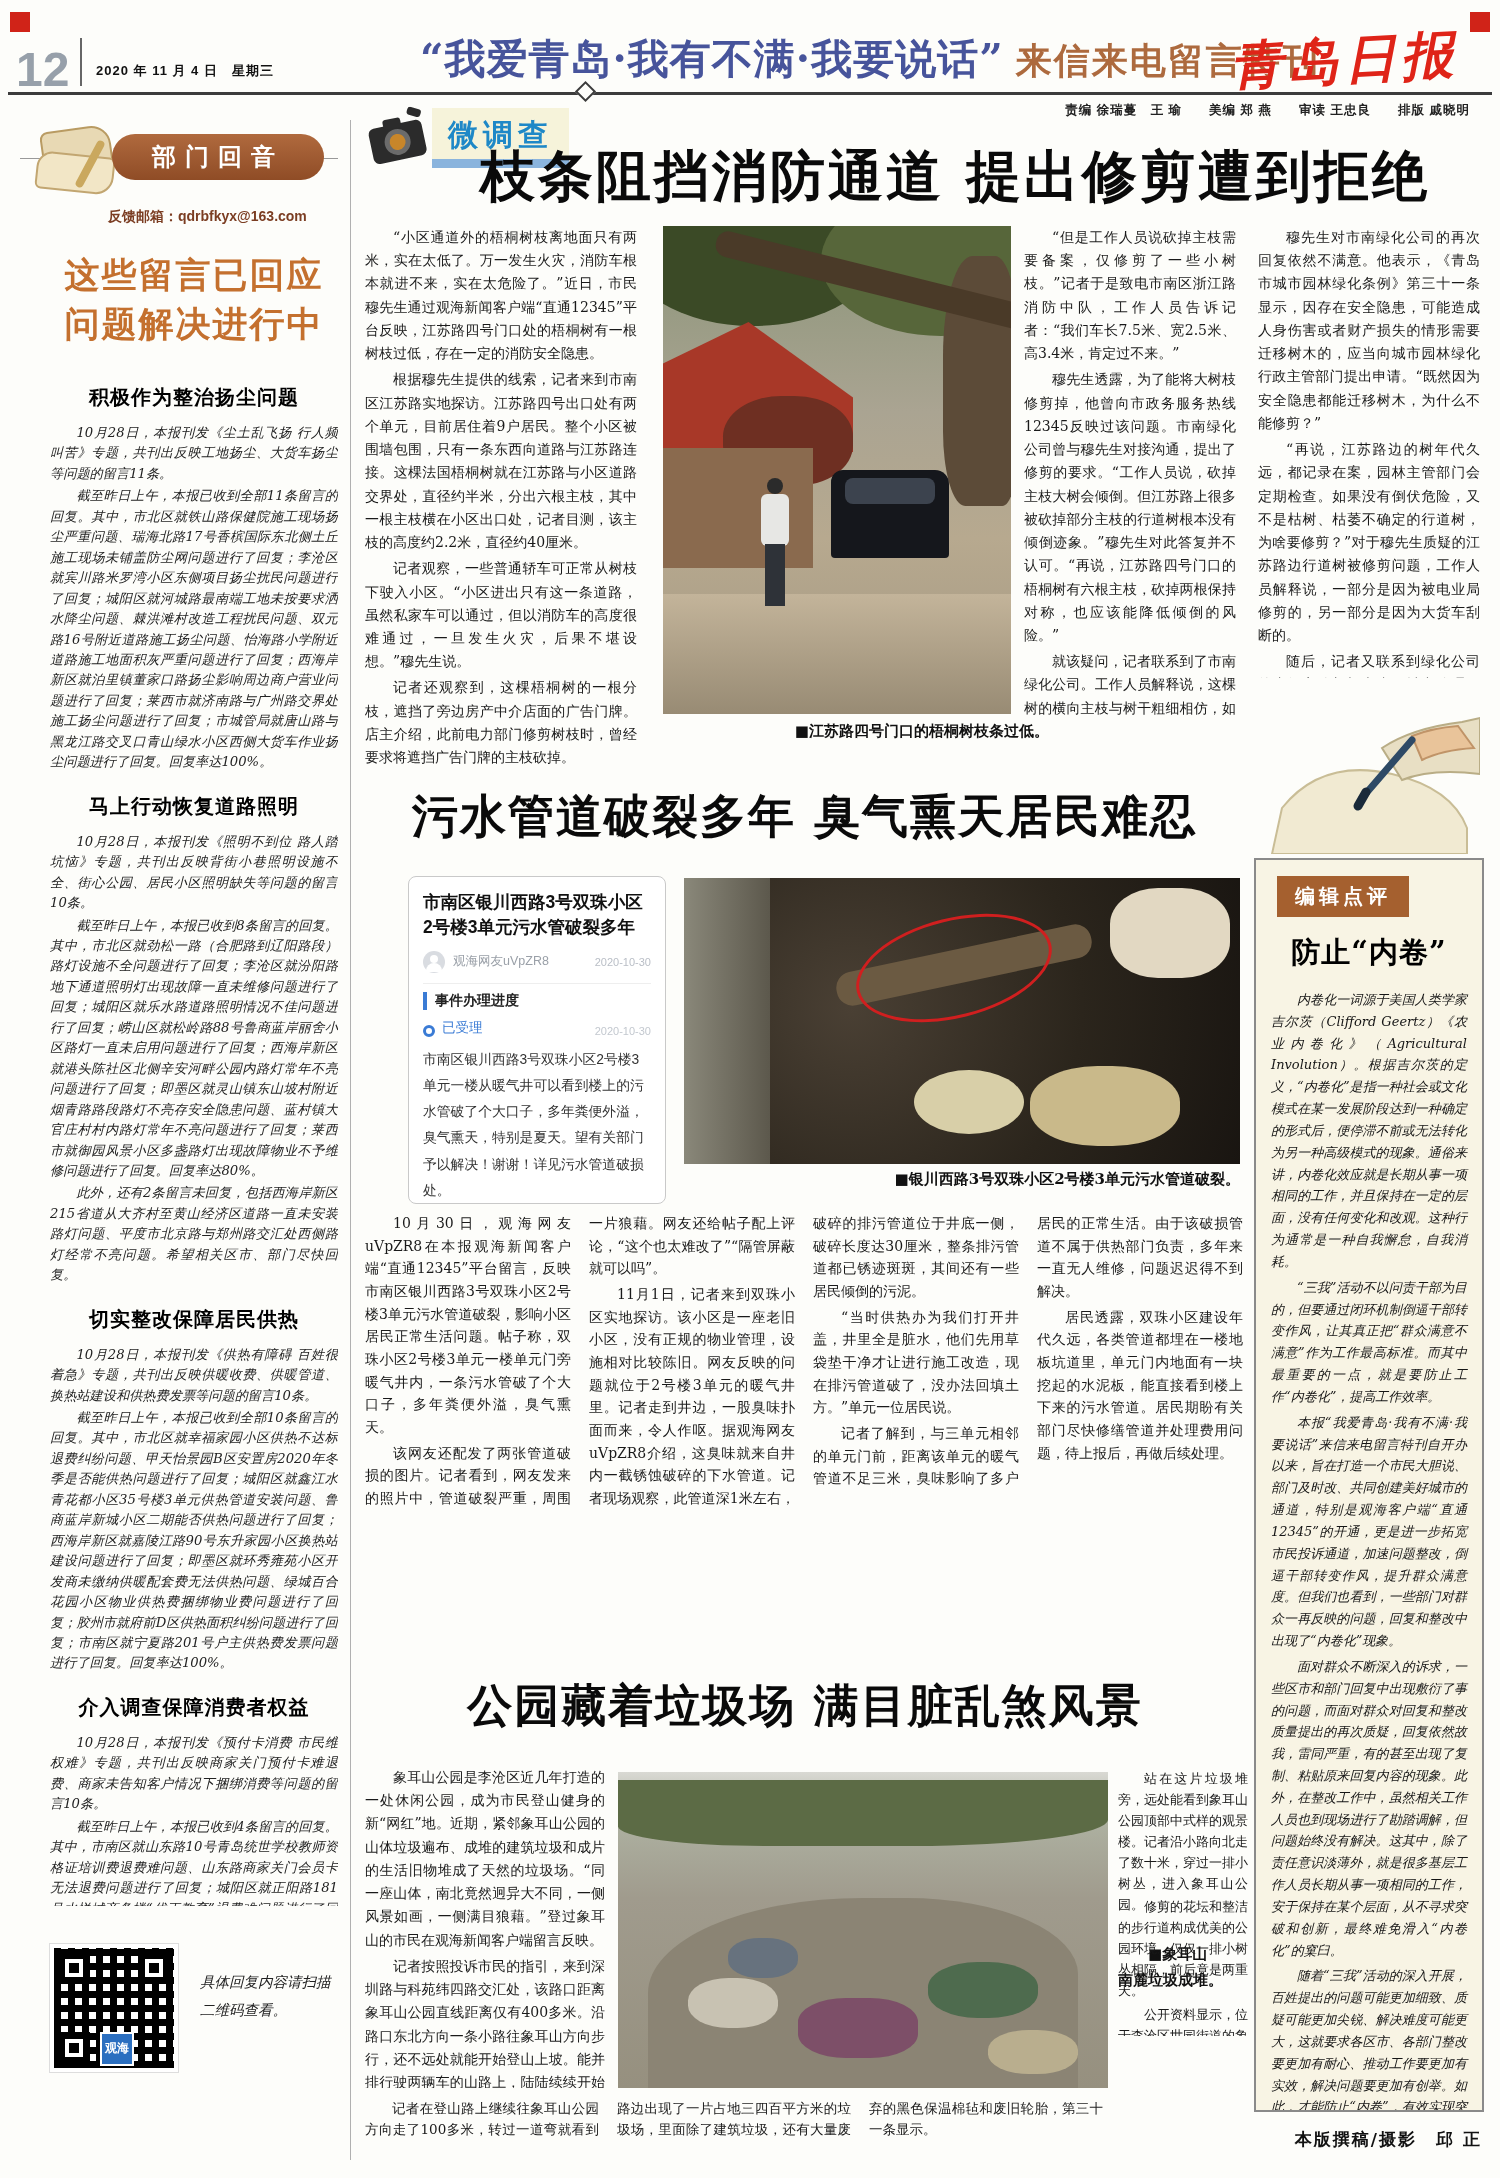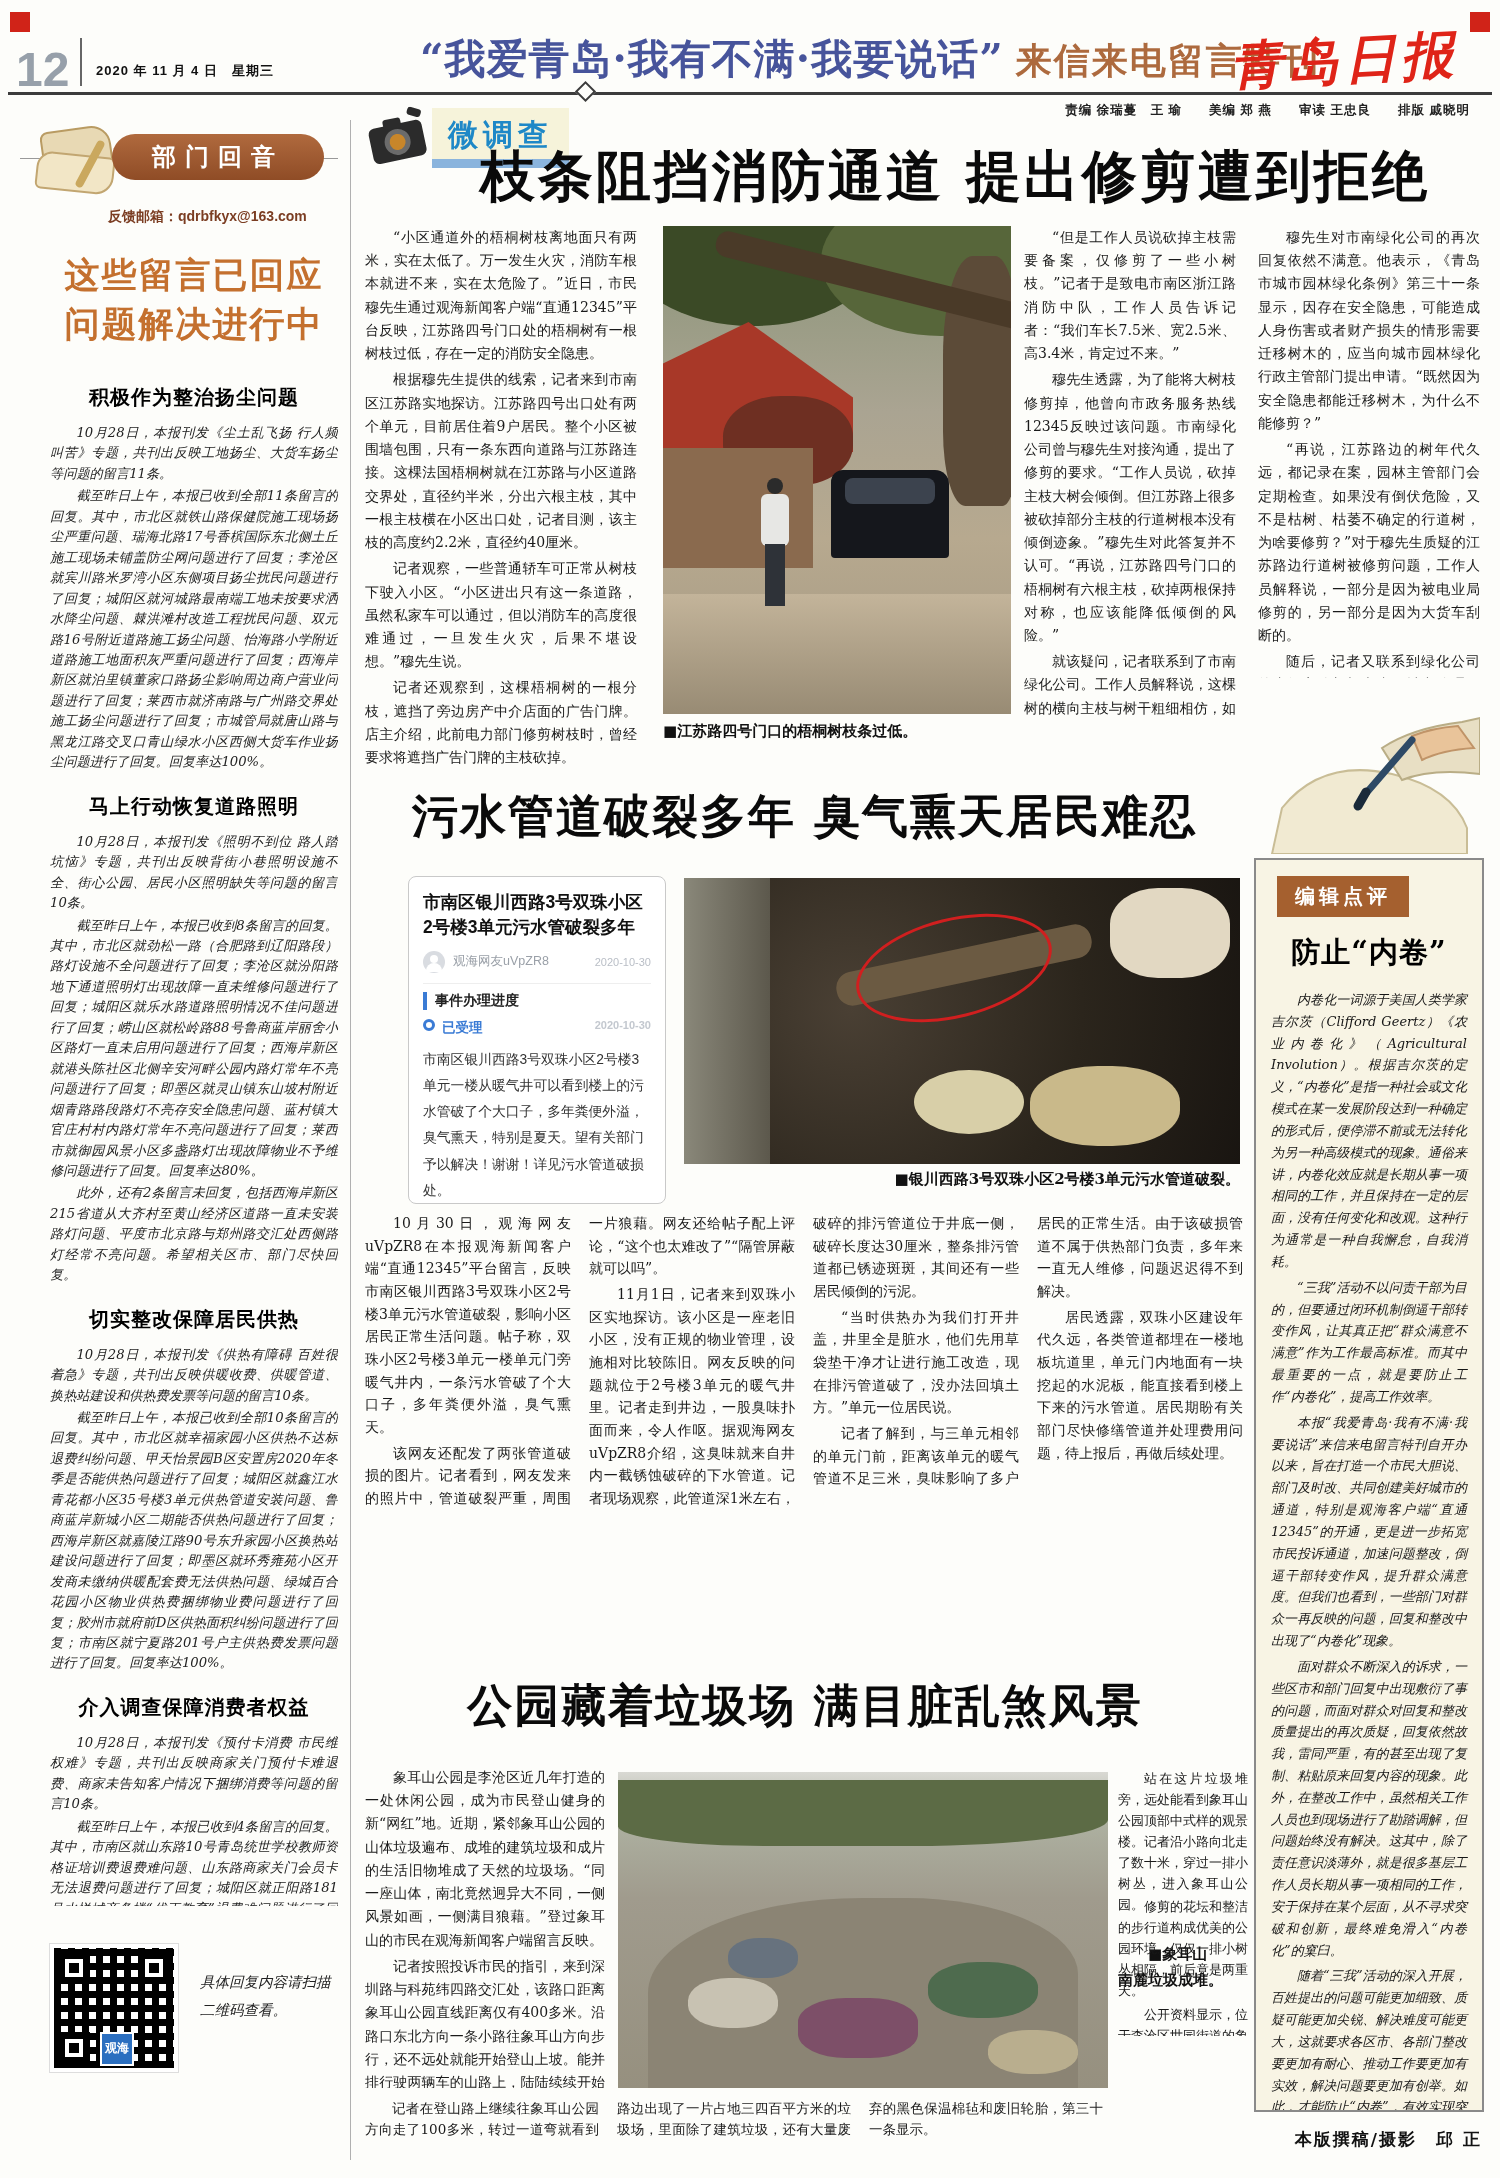--- a/index.html
+++ b/index.html
@@ -47,21 +47,21 @@
   
   .micro { position:absolute; left:366px; top:108px; display:flex; align-items:flex-end; }
   .camera-icon { width:62px; height:58px; margin-right:4px; transform:rotate(-12deg); }
   .micro-label { background:#f6f3da; color:#1e88c7; font-weight:900; font-size:30px; letter-spacing:5px; padding:7px 16px 3px; border-bottom:9px solid #8ab4dd; }
   .tree-headline { position:absolute; left:430px; top:140px; width:1050px; text-align:center; font-weight:900; font-size:55px; letter-spacing:3px; color:#0a0a0a; }
   .body-text p { text-indent:2em; margin-bottom:3px; }
   .tree-col1 { position:absolute; left:365px; top:226px; width:272px; height:550px; overflow:hidden; font-size:14px; line-height:1.66; text-align:justify; }
   .tree-col3 { position:absolute; left:1024px; top:226px; width:212px; height:496px; overflow:hidden; font-size:14px; line-height:1.66; text-align:justify; }
   .tree-col4 { position:absolute; left:1258px; top:226px; width:222px; height:452px; overflow:hidden; font-size:14px; line-height:1.66; text-align:justify; }
   .caption { font-weight:700; font-size:15px; color:#111; }
-  .photo1-caption { position:absolute; left:663px; top:722px; width:348px; text-align:left; }
+  .photo1-caption { position:absolute; left:701px; top:722px; width:348px; text-align:right; }
 
   
   .photo1 { position:absolute; left:663px; top:226px; width:348px; height:488px; overflow:hidden; background:linear-gradient(180deg,#8a9478 0%,#aaa492 38%,#b7a98f 64%,#a39781 100%); }
   .p1-foliage1 { position:absolute; left:-40px; top:-60px; width:260px; height:160px; background:#3b4a26; border-radius:50%; }
   .p1-foliage2 { position:absolute; right:-50px; top:-40px; width:240px; height:150px; background:#57663a; border-radius:50%; }
   .p1-branch { position:absolute; right:-60px; top:46px; width:360px; height:26px; background:#4a3a28; border-radius:12px; transform:rotate(14deg); }
   .p1-trunk { position:absolute; right:-6px; top:30px; width:74px; height:250px; background:#5c4b38; border-radius:40% 30% 20% 30%; }
   .p1-roof { position:absolute; left:0; top:96px; width:190px; height:130px; background:#a83828; clip-path:polygon(0 100%,0 32%,45% 0,100% 58%,100% 100%); }
   .p1-ivy { position:absolute; left:60px; top:170px; width:130px; height:90px; background:#6e2f22; border-radius:45%; }
   .p1-wall { position:absolute; left:0; top:222px; width:150px; height:120px; background:#8a6a4e; }
@@ -78,21 +78,21 @@
   .post-box { position:absolute; left:408px; top:876px; width:258px; height:328px; background:#fff; border:1.5px solid #c9c9c9; border-radius:8px; padding:13px 14px; font-family:"Liberation Sans",sans-serif; }
   .post-title { font-size:17.5px; font-weight:700; color:#111; line-height:1.45; }
   .post-user { display:flex; align-items:center; margin-top:10px; }
   .avatar { width:22px; height:22px; border-radius:50%; background:#d9dce1; position:relative; margin-right:8px; }
   .avatar::before { content:""; position:absolute; left:7px; top:4px; width:8px; height:8px; border-radius:50%; background:#fff; }
   .avatar::after { content:""; position:absolute; left:3px; top:12px; width:16px; height:9px; border-radius:8px 8px 0 0; background:#fff; }
   .post-user-name { font-size:12.5px; color:#9aa0a8; flex:1; }
   .post-user-date { font-size:11px; color:#b9bec6; }
   .post-divider { height:1px; background:#eee; margin:10px 0 8px; }
   .post-progress { font-size:14px; font-weight:700; color:#222; border-left:4px solid #3a7bd5; padding-left:8px; }
-  .post-status { display:flex; align-items:flex-start; margin-top:9px;font-weight:bold; }
+  .post-status { display:flex; align-items:flex-end; margin-top:9px; }
   .status-dot { width:12px; height:12px; border-radius:50%; border:3px solid #3a7bd5; margin-right:7px; }
   .status-text { font-size:13.5px; color:#3a7bd5; flex:1; }
   .status-time { font-size:11px; color:#c3c8cf; }
   .post-body { margin-top:10px; font-size:13.8px; color:#333; line-height:1.9; }
 
   .photo2 { position:absolute; left:684px; top:878px; width:556px; height:286px; overflow:hidden; background:radial-gradient(circle at 30% 45%, #4a4034 0%, #2b251c 55%, #191511 100%); }
   .p2-ledge { position:absolute; left:0; top:0; width:86px; height:100%; background:linear-gradient(90deg,#8a887a,#5c584c); }
   .p2-pipe { position:absolute; left:150px; top:70px; width:260px; height:34px; background:#6b5a42; border-radius:16px; transform:rotate(-12deg); }
   .p2-debris1 { position:absolute; left:230px; bottom:30px; width:110px; height:64px; background:#d8cfa8; border-radius:50%; }
   .p2-debris2 { position:absolute; right:60px; bottom:18px; width:150px; height:80px; background:#c9b98a; border-radius:45%; }

